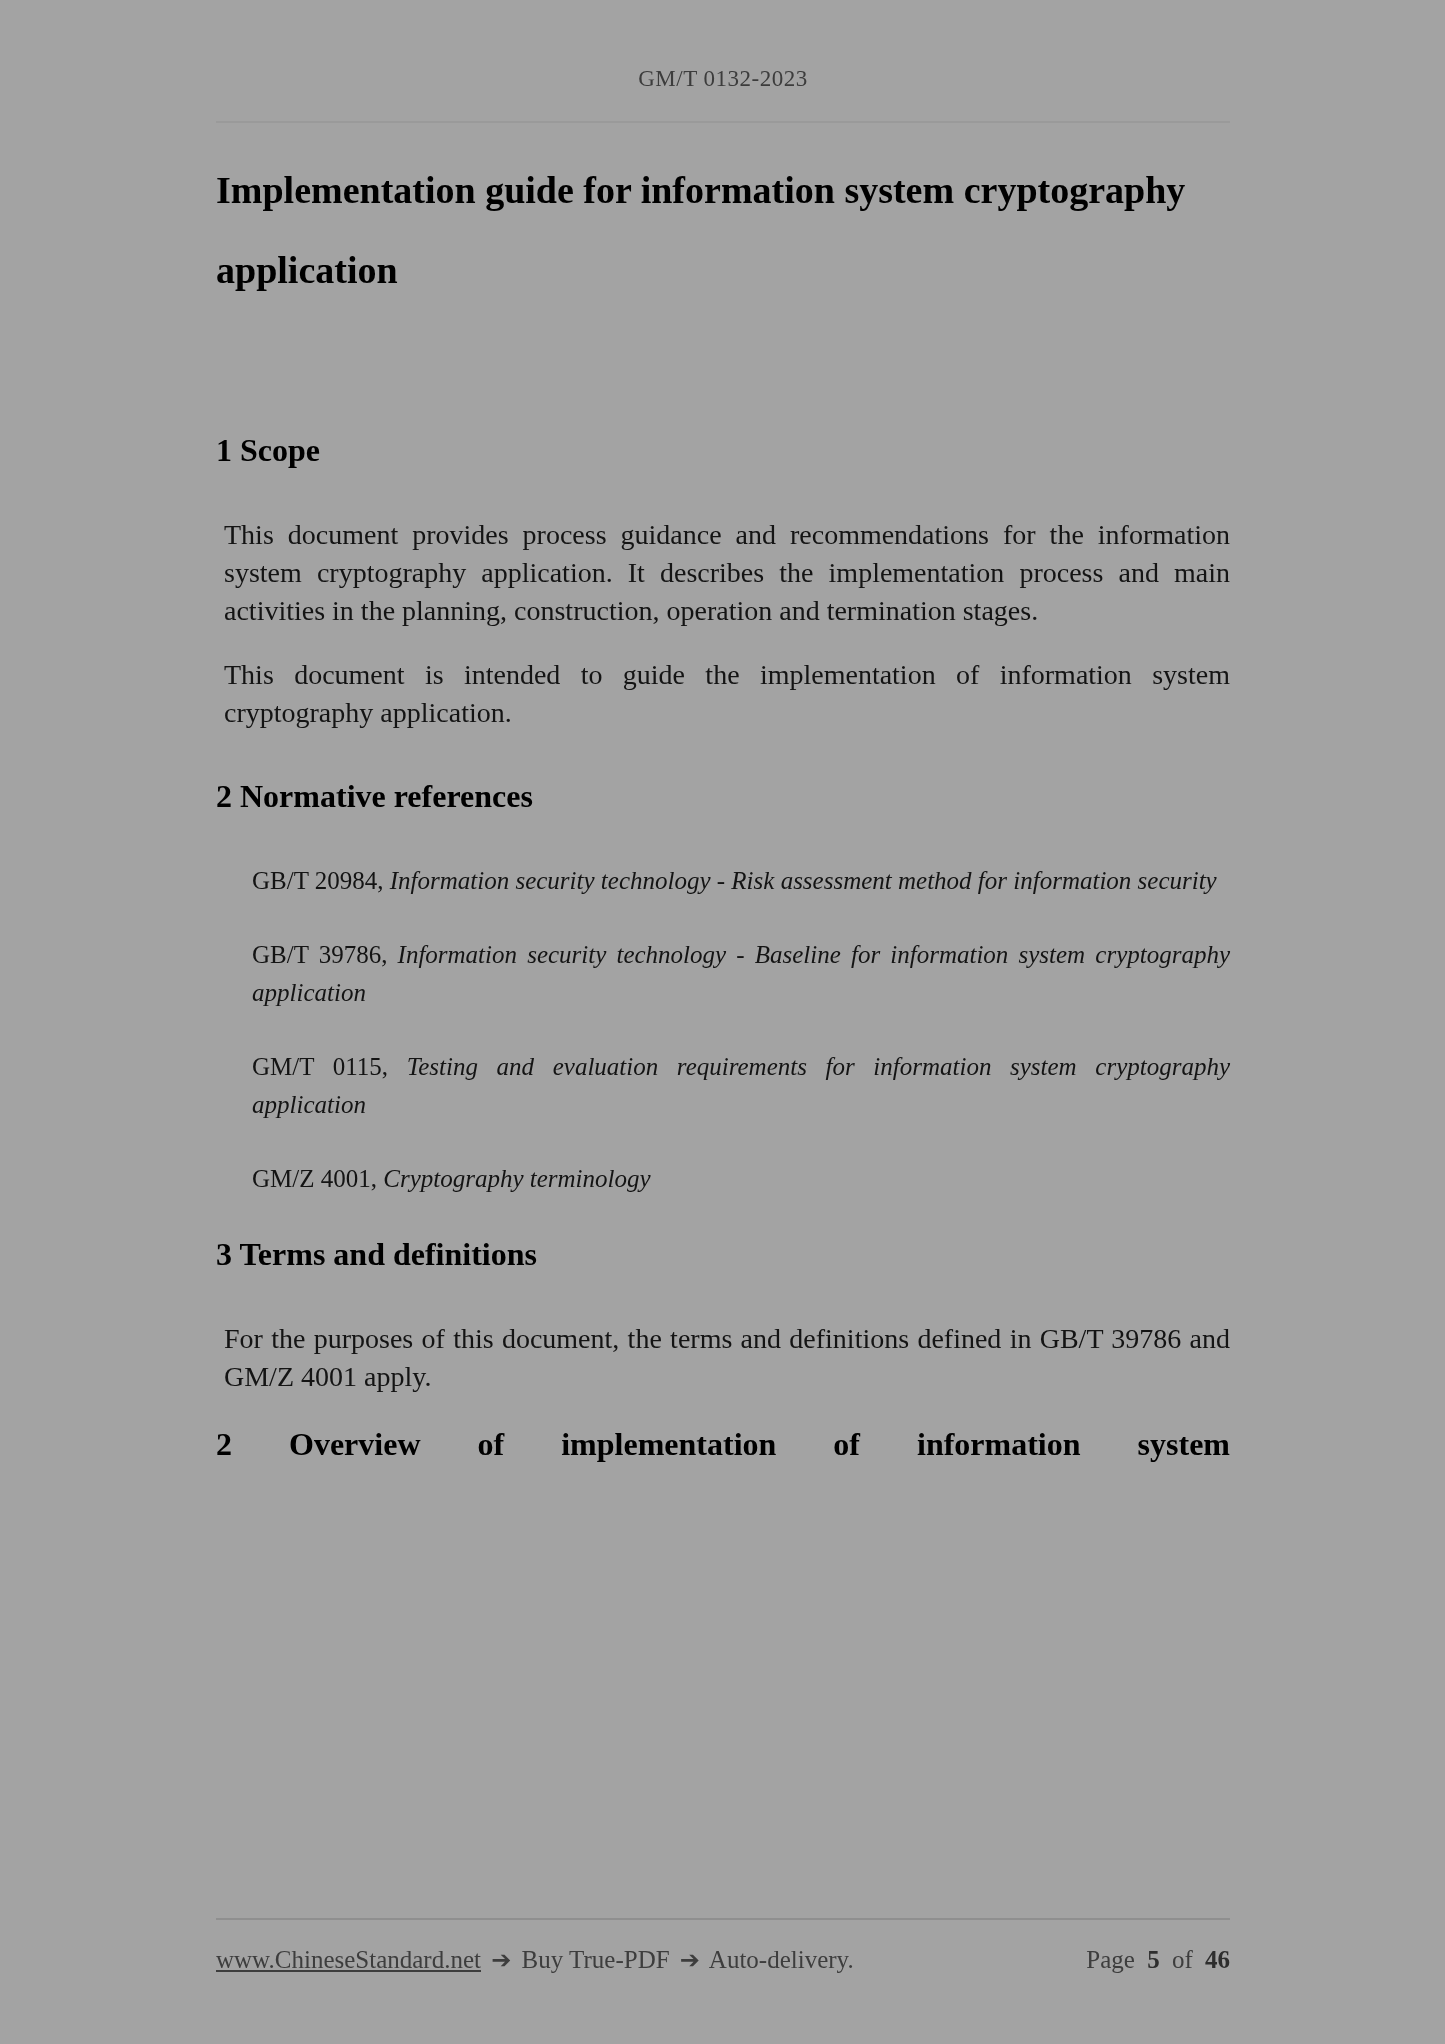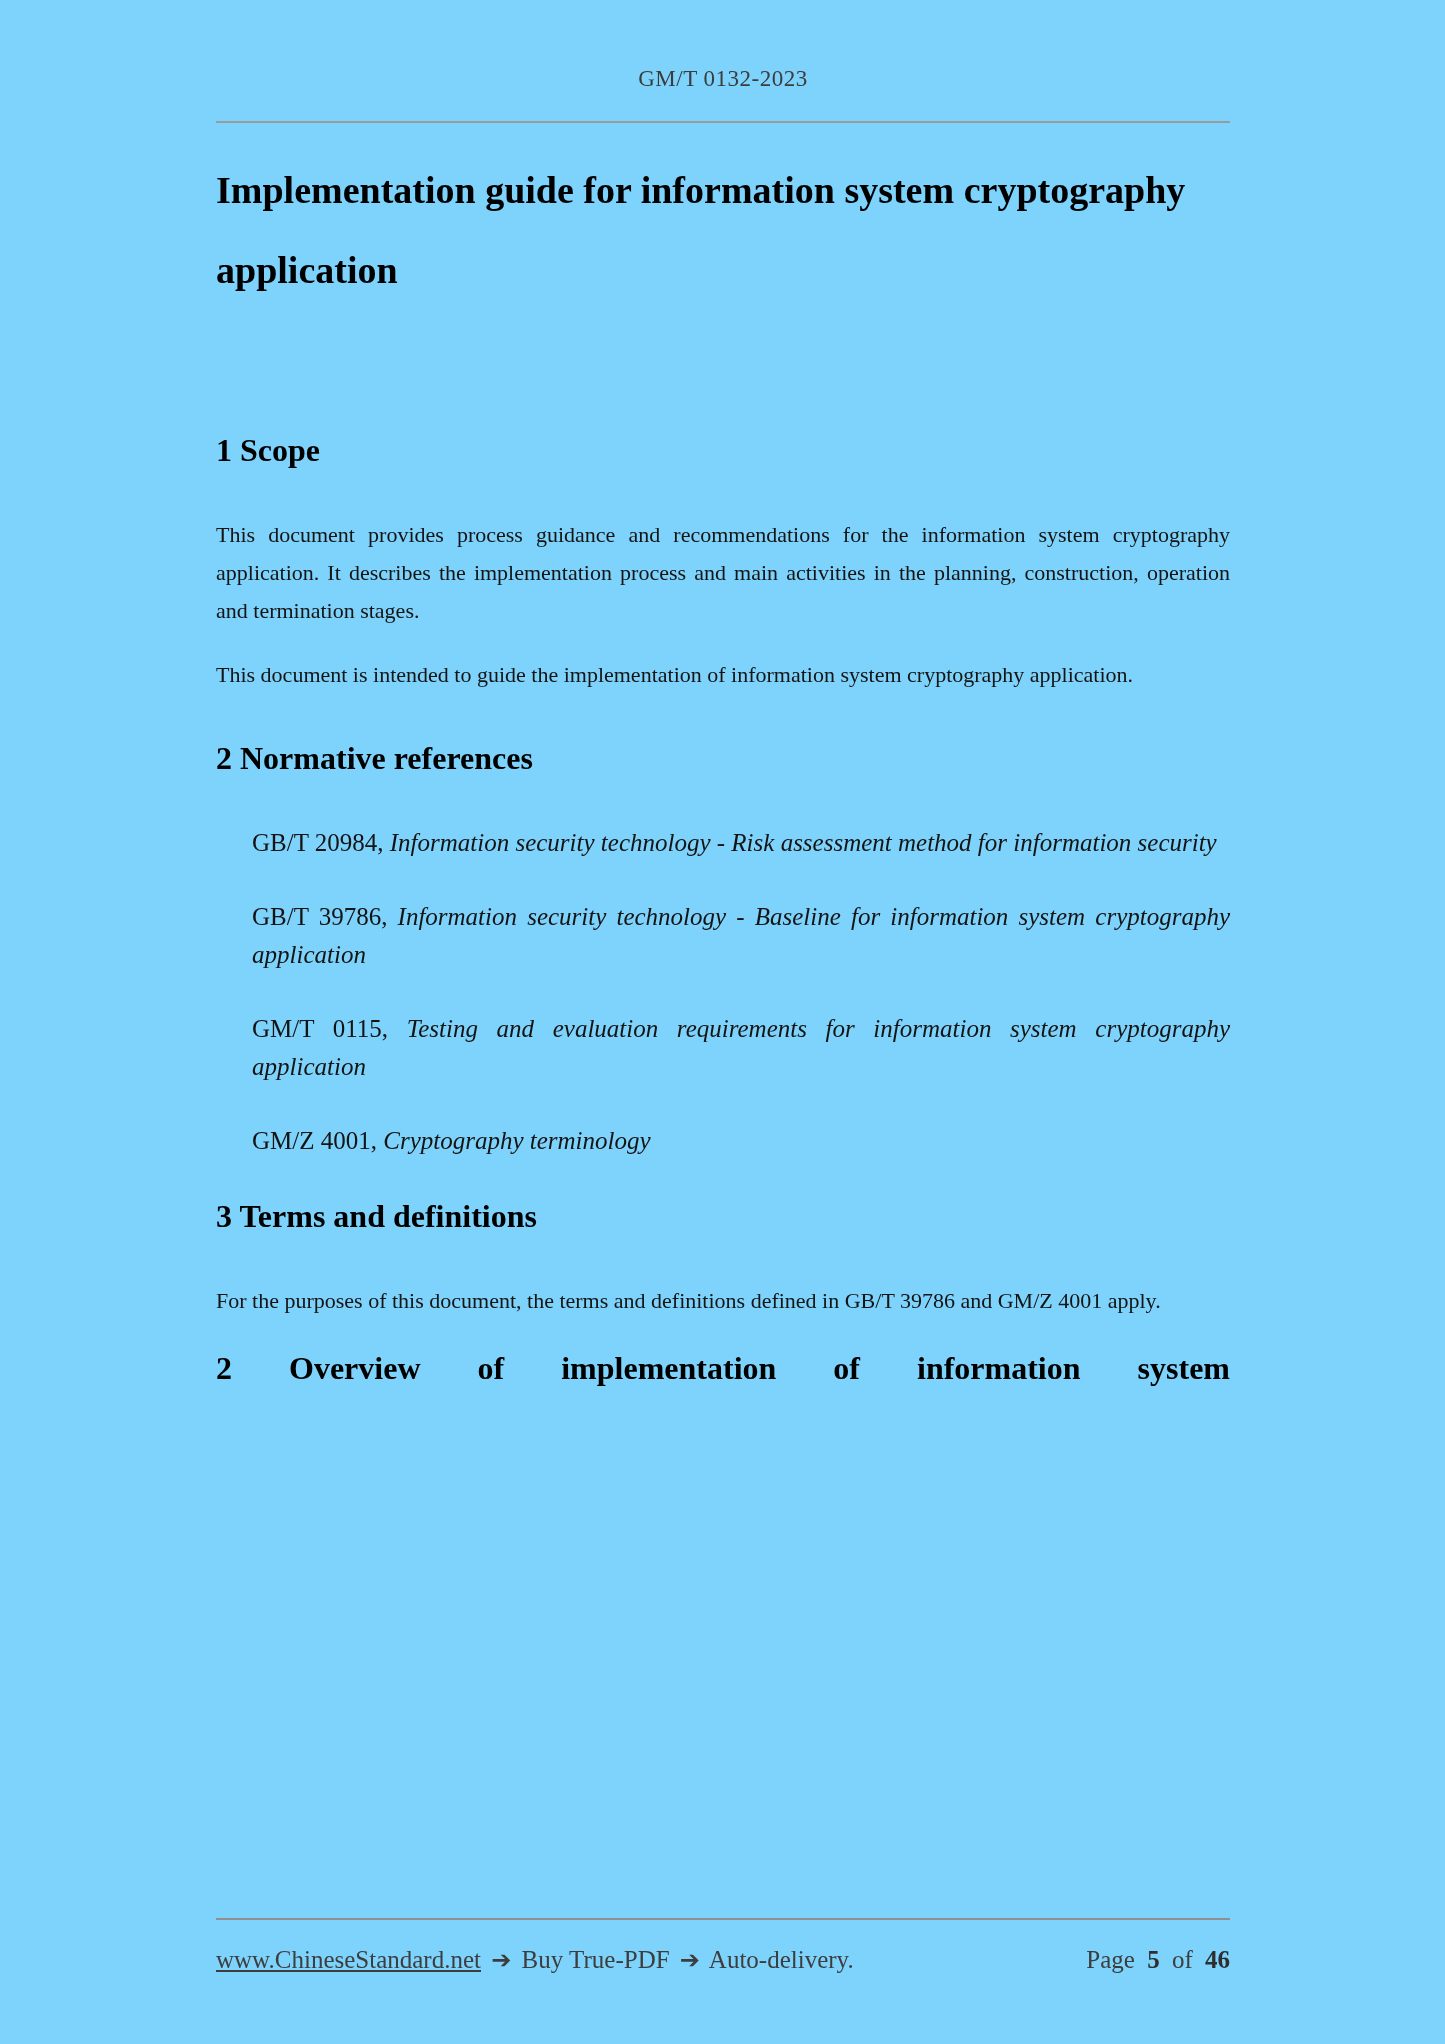--- a/index.html
+++ b/index.html
@@ -4,21 +4,21 @@
 <style>
   html, body {
     margin: 0;
     padding: 0;
     background: #ffffff;
   }
   .page {
     position: relative;
     width: 1445px;
     height: 2044px;
-    background: #7dd3fc;
+    background: #a3a3a3;
     font-family: "Liberation Serif", "DejaVu Serif", serif;
     color: #1c1c1c;
     overflow: hidden;
   }
   .content {
     position: absolute;
     left: 216px;
     top: 0;
     width: 1014px;
   }
@@ -52,23 +52,23 @@
     margin: 44px 0 46px 0;
   }
   #scope-heading { margin-top: 120px; }
   #terms-heading { margin-top: 28px; }
   #overview-heading { margin-top: 28px; }
   .h-justify {
     text-align: justify;
     text-align-last: justify;
   }
   p.para {
-    font-size: 22px;
+    font-size: 28px;
     line-height: 38px;
-    margin: 0 0 26px 0;
+    margin: 0 0 26px 8px;
     text-align: justify;
     color: #141414;
   }
   p.ref {
     font-size: 25px;
     line-height: 38px;
     margin: 10px 0 36px 36px;
     text-align: justify;
     color: #141414;
   }

